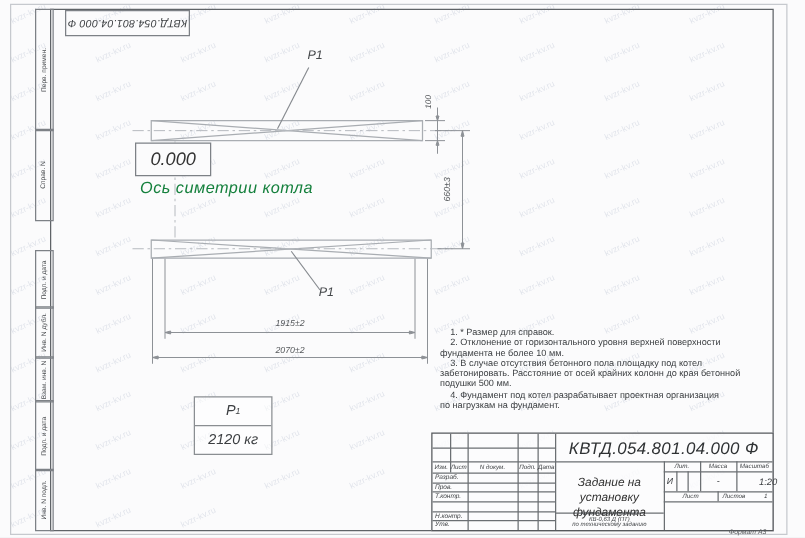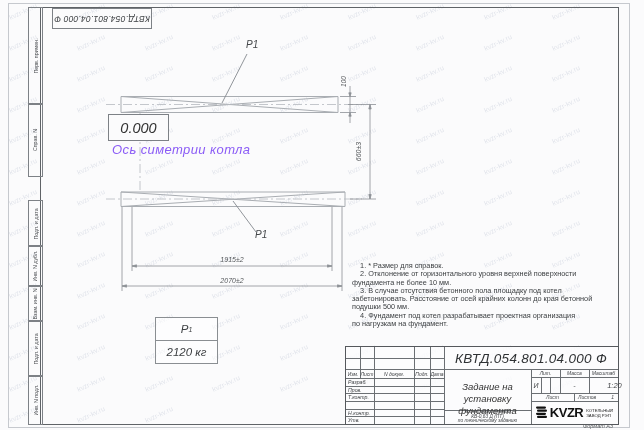--- a/index.html
+++ b/index.html
@@ -17,21 +17,21 @@
   .sbcell{left:28px;width:13px;border:1px solid #7d8186;display:flex;align-items:center;justify-content:center;background:transparent;}
   .sbcell span{display:block;transform:rotate(-90deg);white-space:nowrap;font-size:5.3px;color:#4a4d50;}
   .stamp{left:52px;top:8px;width:98px;height:19px;border:1px solid #7d8186;display:flex;align-items:center;justify-content:center;}
   .stamp span{display:block;transform:rotate(180deg);font-style:italic;font-size:8.5px;letter-spacing:.2px;color:#3f4245;white-space:nowrap;}
   .it{font-style:italic;}
   .dimtext{font-style:italic;font-size:7px;color:#55585b;white-space:nowrap;}
   .vdim{display:flex;align-items:center;justify-content:center;}
   .vdim span{display:block;transform:rotate(-90deg);white-space:nowrap;}
   .elev{left:108px;top:114px;width:59px;height:25px;border:1px solid #7d8186;background:#fbfbfc;
         display:flex;align-items:center;justify-content:center;font-style:italic;font-size:14.5px;color:#333;}
-  .axis-caption{left:112px;top:142px;font-style:italic;font-size:13px;letter-spacing:.4px;color:#8b5cf6;white-space:nowrap;text-align:center;}
+  .axis-caption{left:112px;top:142px;font-style:italic;font-size:13px;letter-spacing:.4px;color:#15803d;white-space:nowrap;text-align:center;}
   .plabel{font-style:italic;font-size:10px;color:#44474a;}
   .wbox{left:155px;top:317px;width:61px;height:45px;border:1px solid #8a8e92;background:rgba(255,255,255,.55);}
   .wbox .r1{height:22px;border-bottom:1px solid #8a8e92;display:flex;align-items:center;justify-content:center;
             font-style:italic;font-size:11.5px;color:#3c3f42;}
   .wbox .r2{height:22px;display:flex;align-items:center;justify-content:center;font-style:italic;font-size:11.5px;color:#3c3f42;}
   .notes{left:352px;top:262px;width:292px;font-size:7.3px;line-height:8.3px;
          color:#3d4043;white-space:pre;}
   .tb{left:345px;top:346px;width:272px;height:77px;border:1.4px solid #55585c;background:rgba(252,252,253,.85);}
   .tb .cell{position:absolute;display:flex;align-items:center;justify-content:center;color:#3c3f42;}
   .tb .lbl{font-style:italic;font-size:5px;}
@@ -334,32 +334,17 @@
     <div class="cell it" style="left:185px;top:30px;width:10px;height:16px;font-size:7px;">И</div>
     <div class="cell it" style="left:214px;top:30px;width:29px;height:16px;font-size:7px;">-</div>
     <div class="cell it" style="left:243px;top:30px;width:29px;height:16px;font-size:7.5px;margin-left:11px;">1:20</div>
 
     <div class="cell lbl" style="left:185px;top:46px;width:43px;height:8px;">Лист</div>
     <div class="cell" style="left:228px;top:46px;width:44px;height:8px;justify-content:space-between;padding:0 4px;box-sizing:border-box;">
       <span class="lbl" style="font-style:italic;">Листов</span>
       <span class="lbl" style="font-style:italic;">1</span>
     </div>
 
-    <div class="logo">
-      <svg width="11" height="14" viewBox="0 0 11 14">
-        <g fill="#111">
-          <rect x="0" y="0.5" width="10" height="2.2" rx="1.1"></rect>
-          <rect x="1" y="3.6" width="10" height="2.2" rx="1.1"></rect>
-          <rect x="0" y="6.7" width="10" height="2.2" rx="1.1"></rect>
-          <rect x="1" y="9.8" width="10" height="2.2" rx="1.1"></rect>
-        </g>
-      </svg>
-      <span class="kvzr">KVZR</span>
-      <span class="cname">
-        <span style="display:block;">КОТЕЛЬНЫЙ</span>
-        <span style="display:block;">ЗАВОД  РЭП</span>
-      </span>
-    </div>
   </div>
 
   <div class="abs fmt">Формат А3</div>
 
 </div>
 
 </body></html>

